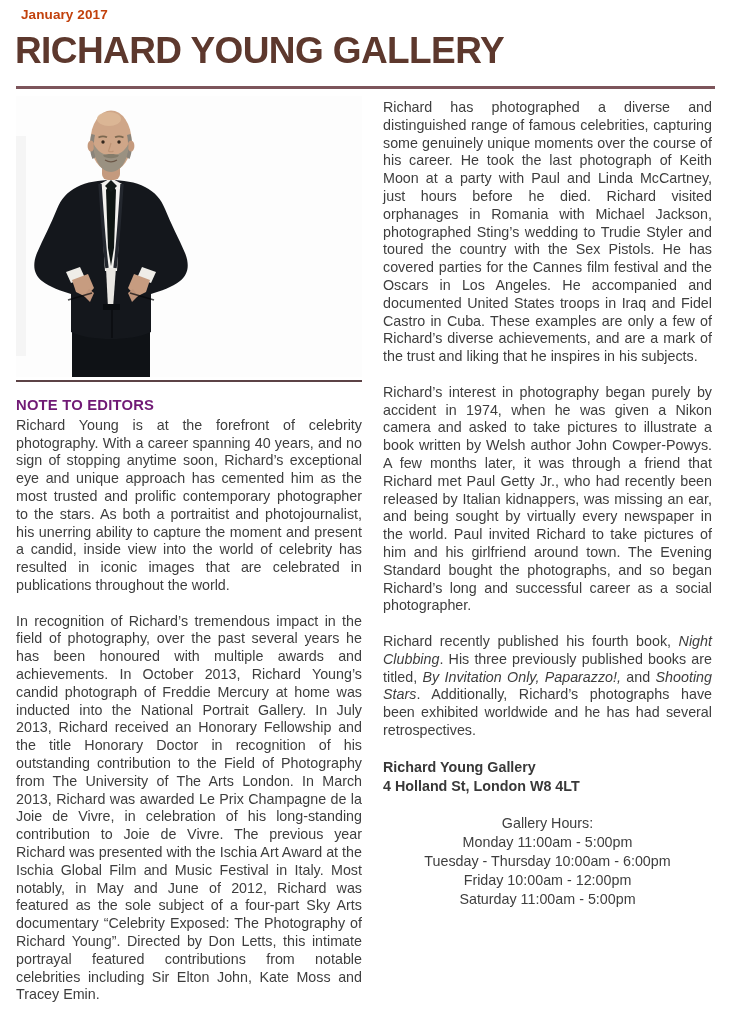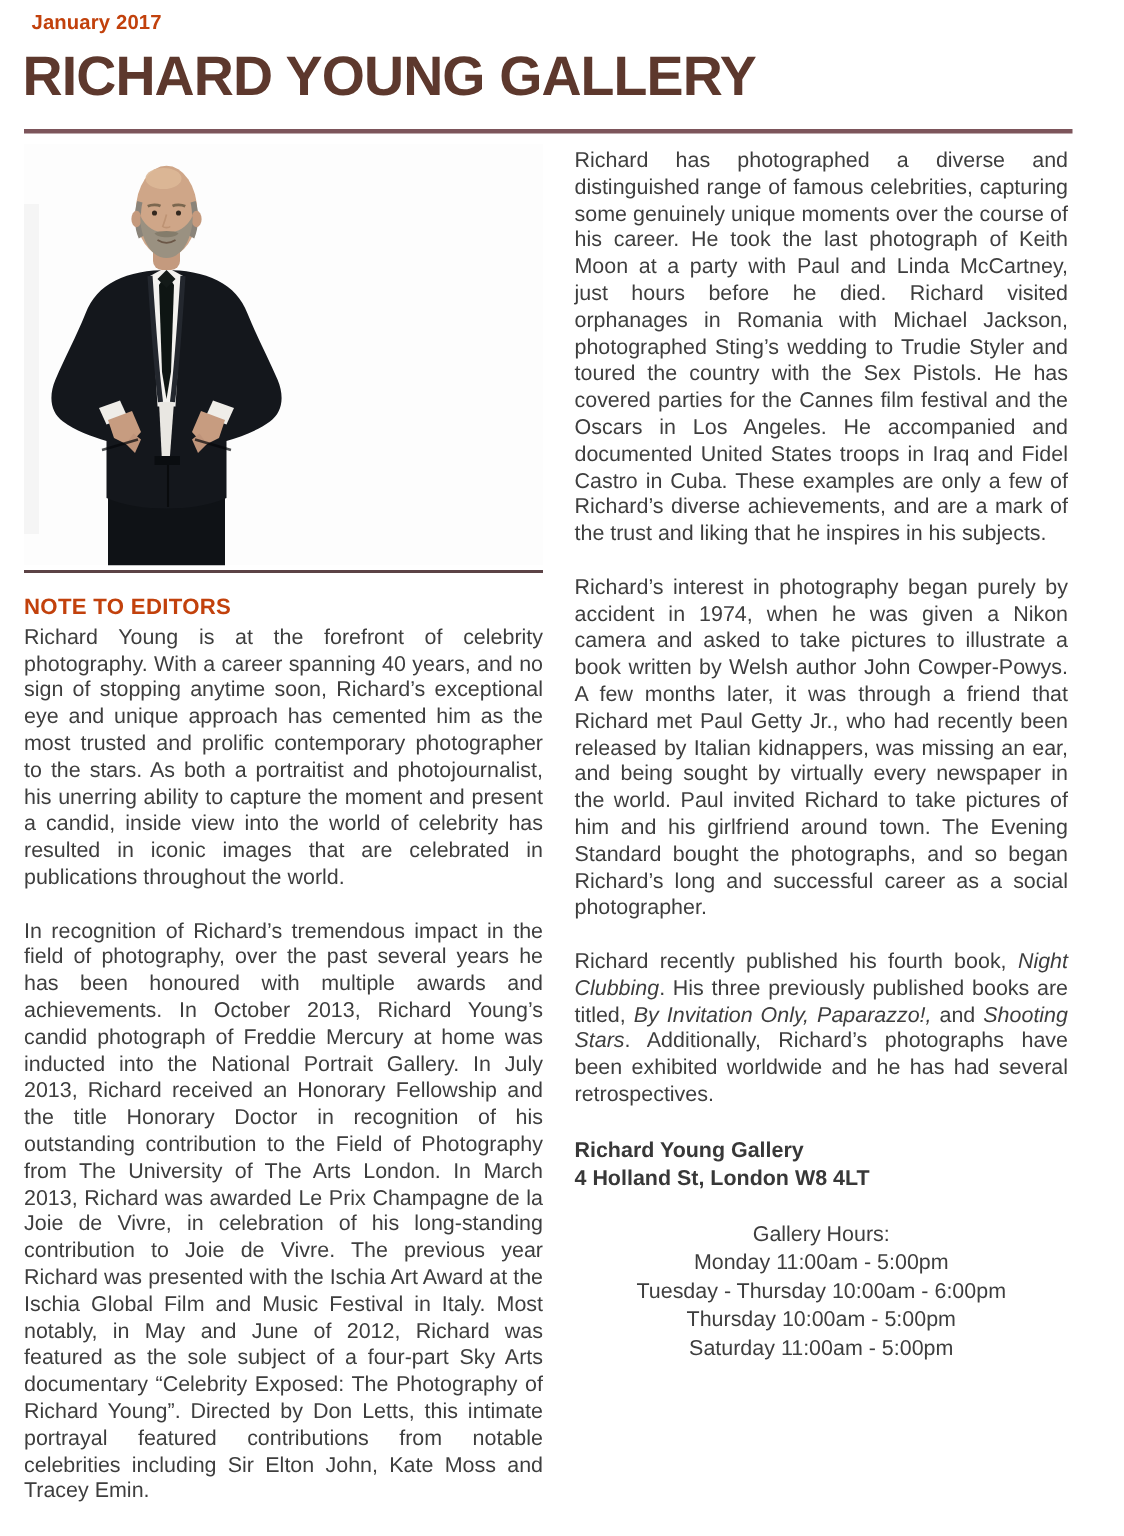--- a/index.html
+++ b/index.html
@@ -26,21 +26,21 @@
     position: absolute; left: 16px; top: 86px; width: 699px; height: 0;
     border-top: 3px solid #7d555b;
   }
   .col { position: absolute; top: 96px; font-size: 14.3px; line-height: 17.8px; }
   .col-left  { left: 16px;  width: 346px; }
   .col-right { left: 383px; width: 329px; }
   .photo { width: 346px; height: 281px; position: relative; }
   .photo-rule { border-top: 2px solid #5c4346; margin-top: 3px; }
   .note-heading {
     margin: 15px 0 2px 0; font-size: 14.8px; font-weight: 700;
-    color: #c2410c; letter-spacing: .2px;
+    color: #701a75; letter-spacing: .2px;
   }
   p.body-par { margin: 17.8px 0 0 0; text-align: justify; }
   p.body-par.first { margin-top: 0; }
   .col-right p.body-par.first { margin-top: 3px; }
   .b { font-weight: 400; }
   .i { font-style: italic; }
   .addr-block { margin-top: 18px; font-weight: 700; color: #383838; }
   .addr-block div { line-height: 19px; }
   .hours-block { margin-top: 18px; text-align: center; }
   .hours-block div { line-height: 19px; }
@@ -127,18 +127,18 @@
 
     <div class="addr-block">
       <div>Richard Young Gallery</div>
       <div>4 Holland St, London W8 4LT</div>
     </div>
 
     <div class="hours-block">
       <div>Gallery Hours:</div>
       <div>Monday 11:00am - 5:00pm</div>
       <div>Tuesday - Thursday 10:00am - 6:00pm</div>
-      <div>Thursday 10:00am - 5:00pm</div>
+      <div>Friday 10:00am - 12:00pm</div>
       <div>Saturday 11:00am - 5:00pm</div>
     </div>
 
   </div>
 </div>
 
 </body></html>

